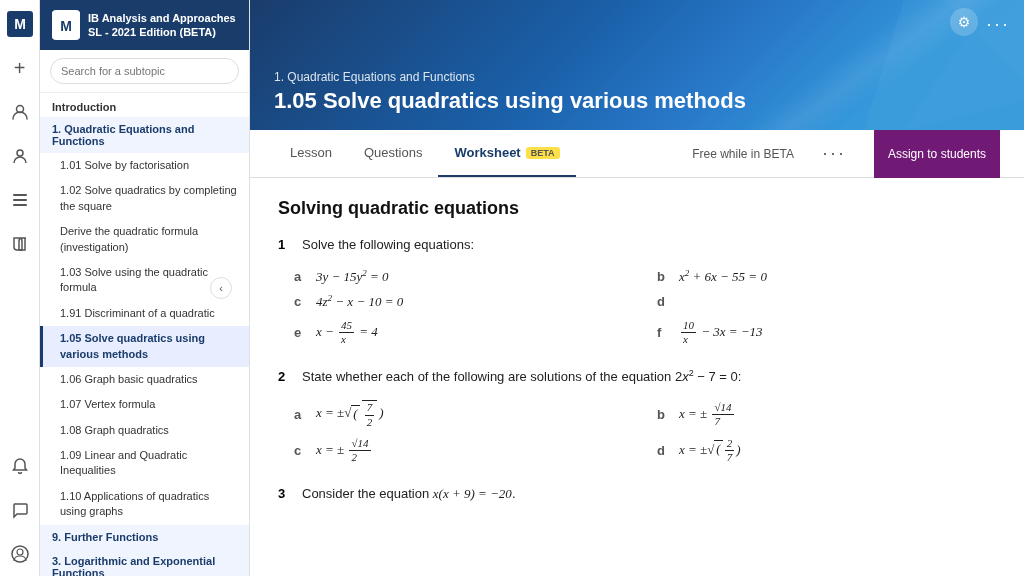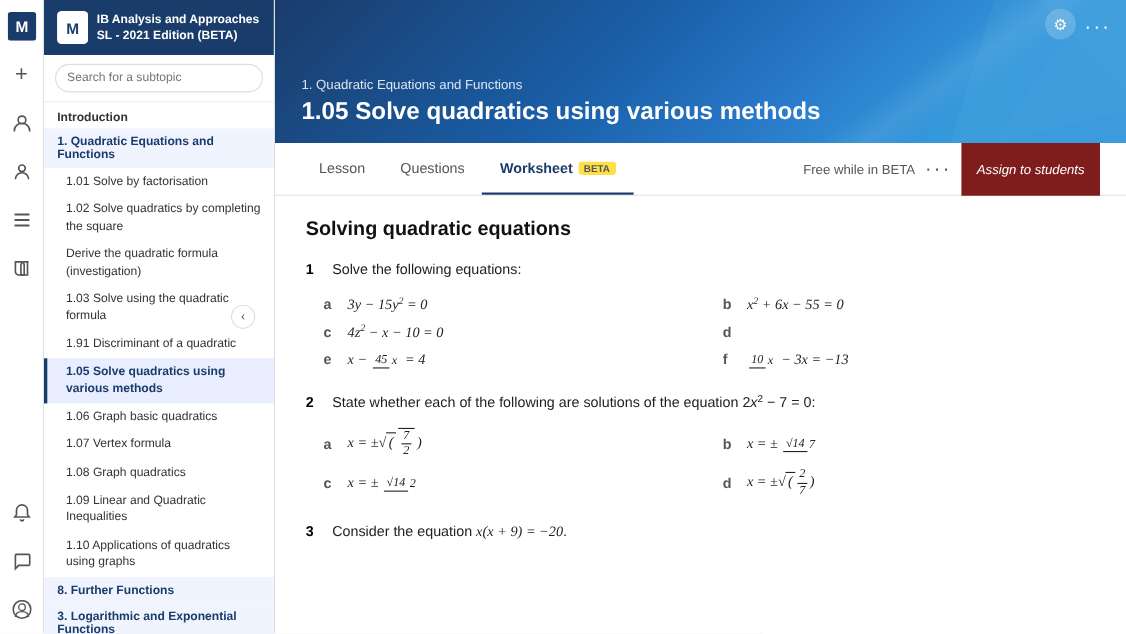--- a/index.html
+++ b/index.html
@@ -222,38 +222,37 @@
       padding: 1px 5px;
       border-radius: 3px;
       margin-left: 5px;
       text-transform: uppercase;
       font-weight: 600;
     }
 
     .tab-bar-right {
       display: flex;
       align-items: center;
-      gap: 9px;
+      gap: 28px;
     }
 
     .free-badge {
       font-size: 12px;
       color: #555;
     }
 
     .assign-btn {
-      background: #7f1d1d;
+      background: #701a75;
       color: #fff;
       border: none;
       padding: 24px 14px;
       border-radius: 4px;
       font-size: 12px;
       cursor: pointer;
       font-weight: 500;
-      font-style: italic;
     }
 
     .dots-btn {
       cursor: pointer;
       color: #555;
       font-size: 18px;
       letter-spacing: 2px;
     }
 
     
@@ -303,21 +302,21 @@
       min-width: 14px;
     }
 
     .math {
       font-family: 'Times New Roman', Times, serif;
       font-style: italic;
       font-size: 13px;
     }
 
     sup { font-size: 9px; vertical-align: super; }
-    .frac { display: inline-flex; flex-direction: row; align-items: flex-end; vertical-align: middle; font-size: 11px; margin: 0 2px; }
+    .frac { display: inline-flex; flex-direction: column; align-items: flex-start; vertical-align: middle; font-size: 11px; margin: 0 2px; }
     .frac .num { border-bottom: 1px solid #222; padding: 0 2px; line-height: 1.2; }
     .frac .den { padding: 0 2px; line-height: 1.2; }
 
     .chevron-collapse {
       position: absolute;
       left: 210px;
       top: 50%;
       transform: translateY(-50%);
       background: #fff;
       border: 1px solid #ddd;
@@ -420,21 +419,21 @@
       <div class="sidebar-item">Derive the quadratic formula (investigation)</div>
       <div class="sidebar-item">1.03 Solve using the quadratic formula</div>
       <div class="sidebar-item">1.91 Discriminant of a quadratic</div>
       <div class="sidebar-item active">1.05 Solve quadratics using various methods</div>
       <div class="sidebar-item">1.06 Graph basic quadratics</div>
       <div class="sidebar-item">1.07 Vertex formula</div>
       <div class="sidebar-item">1.08 Graph quadratics</div>
       <div class="sidebar-item">1.09 Linear and Quadratic Inequalities</div>
       <div class="sidebar-item">1.10 Applications of quadratics using graphs</div>
 
-      <div class="sidebar-chapter">8. Further Functions</div>
+      <div class="sidebar-chapter">9. Further Functions</div>
       <div class="sidebar-chapter">3. Logarithmic and Exponential Functions</div>
     </div>
   </div>
 
   <div class="chevron-collapse">‹</div>
 
   <div class="main">
 
     <div class="hero">
       <div class="hero-settings">⚙</div>

